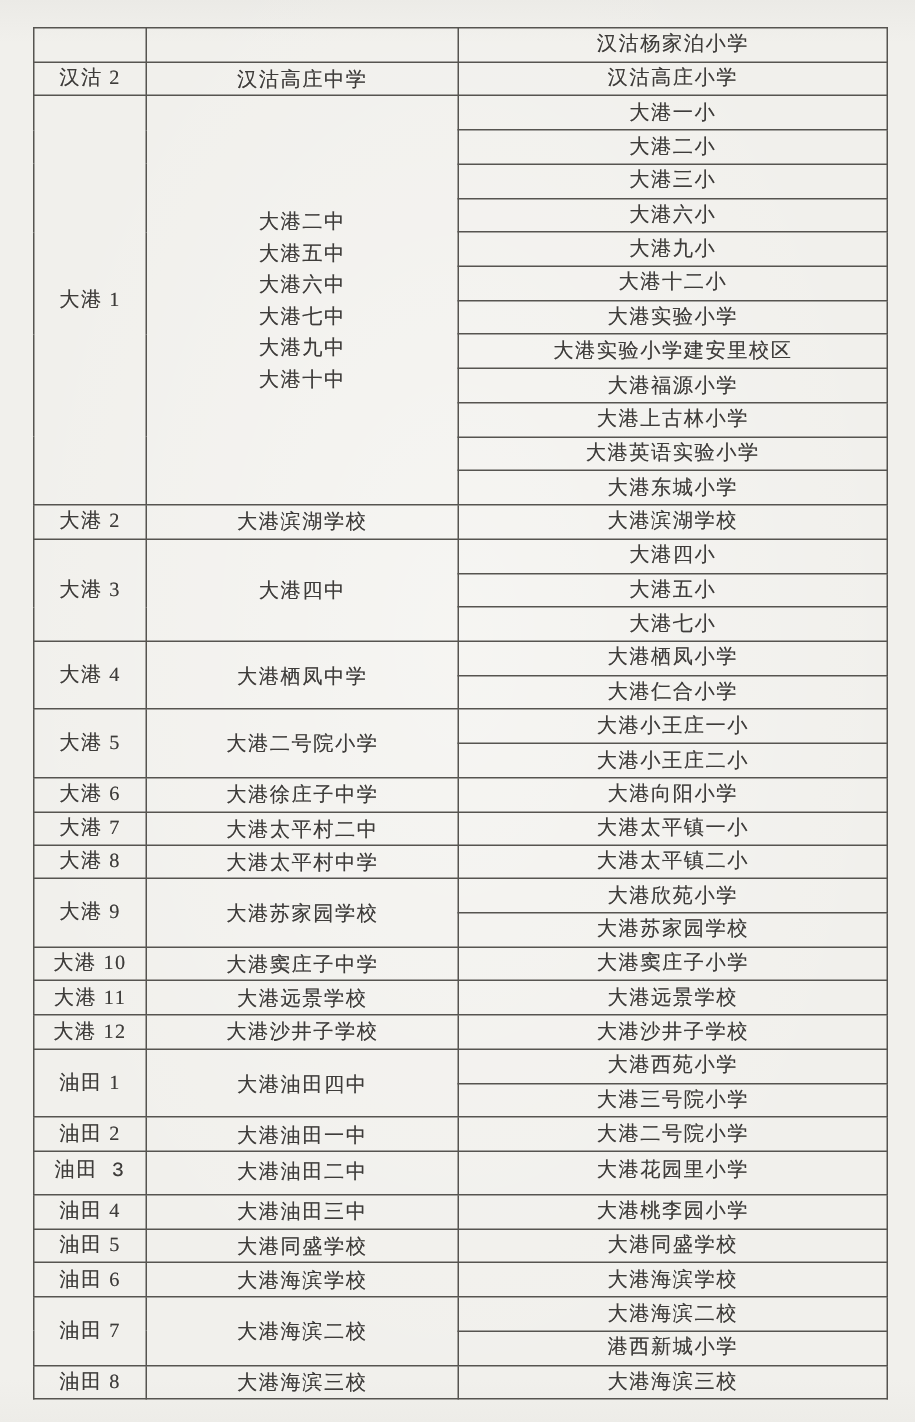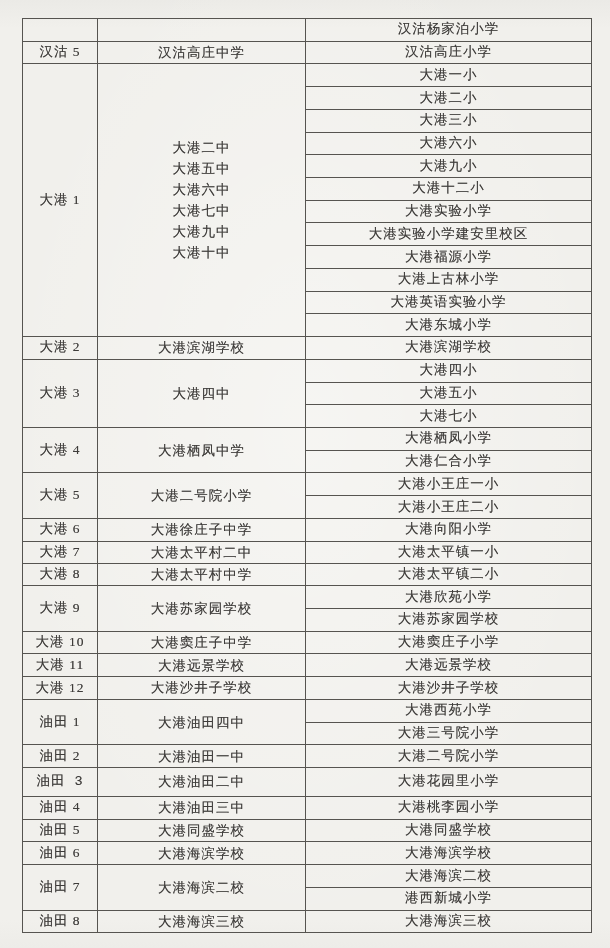--- a/index.html
+++ b/index.html
@@ -60,21 +60,21 @@
       <col style="width: 208px;">
       <col style="width: 286px;">
     </colgroup>
     <tbody id="table-body">
         <tr style="height: 22.72px;">
           <td class="cell-district" rowspan="1"></td>
           <td class="cell-middle" rowspan="1"></td>
           <td class="cell-primary">汉沽杨家泊小学</td>
         </tr>
         <tr style="height: 22.72px;">
-          <td class="cell-district" rowspan="1">汉沽 5</td>
+          <td class="cell-district" rowspan="1">汉沽 2</td>
           <td class="cell-middle" rowspan="1">
             <div class="ms-line">汉沽高庄中学</div>
           </td>
           <td class="cell-primary">汉沽高庄小学</td>
         </tr>
         <tr style="height: 22.72px;">
           <td class="cell-district" rowspan="12">大港 1</td>
           <td class="cell-middle" rowspan="12">
             <div class="ms-line">大港二中</div>
             <div class="ms-line">大港五中</div>

